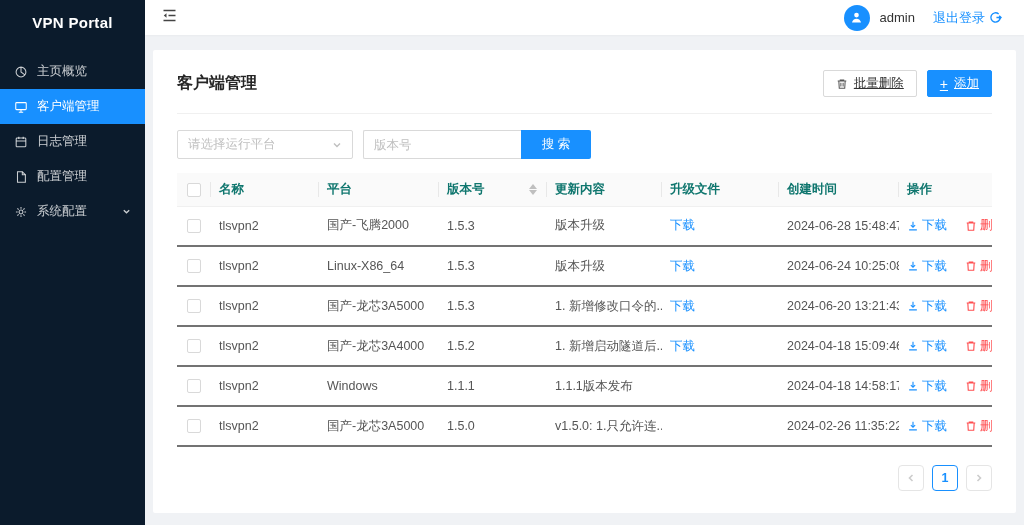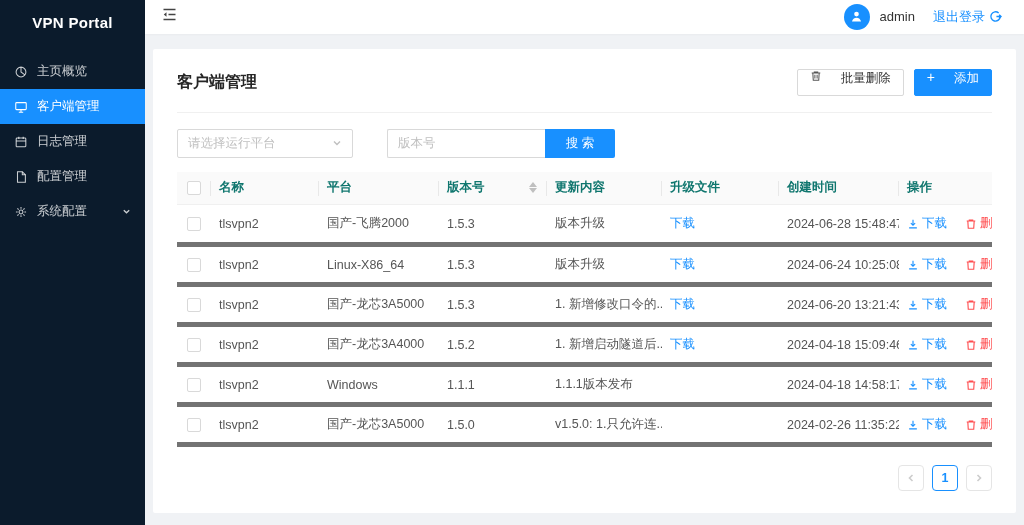--- a/index.html
+++ b/index.html
@@ -27,41 +27,41 @@
   .username { font-size:13px; color:#333; margin-right:8px; }
   .logout { display:flex; align-items:center; gap:4px; color:#1890ff; font-size:13px; cursor:pointer; }
   .logout svg { width:13px; height:13px; stroke:#1890ff; fill:none; stroke-width:1.5; }
 
   .content { flex:1; padding:15px 8px 12px 8px; display:flex; }
   .card { background:#fff; border-radius:2px; flex:1; padding:0 24px; display:flex; flex-direction:column; }
 
   .card-header { display:flex; align-items:center; justify-content:space-between; padding:20px 0 16px 0; border-bottom:1px solid #f0f0f0; }
   .page-title { font-size:16px; font-weight:bold; color:#262626; }
   .header-actions { display:flex; gap:10px; }
-  .btn { height:27px; padding:0 12px; border-radius:2px; font-size:12.5px; display:inline-flex; gap:19px; cursor:pointer; }
+  .btn { height:27px; padding:0 12px; border-radius:2px; font-size:12.5px; display:inline-flex; align-items:center; gap:6px; cursor:pointer;text-decoration:underline; }
   .btn-outline { background:#fff; border:1px solid #d9d9d9; color:#333; }
   .btn-outline svg { width:12px; height:12px; stroke:#555; fill:none; stroke-width:1.2; }
   .btn-primary { background:#1890ff; border:1px solid #1890ff; color:#fff; }
   .btn-primary .plus { font-size:14px; line-height:1; }
 
   
-  .filter-row { display:flex; align-items:flex-start; margin-top:16px;gap:24px; }
+  .filter-row { display:flex; align-items:flex-start; margin-top:16px; }
   .select { width:176px; height:29px; border:1px solid #d9d9d9; border-radius:2px; display:flex; align-items:center; justify-content:space-between; padding:0 10px; font-size:12.5px; color:#bfbfbf; background:#fff; cursor:pointer; }
   .select svg { width:10px; height:10px; stroke:#bfbfbf; fill:none; stroke-width:1.4; }
   .input-group { display:flex; margin-left:10px; }
   .text-input { width:158px; height:29px; border:1px solid #d9d9d9; border-right:none; border-radius:2px 0 0 2px; padding:0 10px; font-size:12.5px; color:#333; outline:none; }
   .text-input::placeholder { color:#bfbfbf; }
   .search-btn { width:70px; height:29px; background:#1890ff; color:#fff; border:none; border-radius:0 2px 2px 0; font-size:12.5px; cursor:pointer; }
 
   
   .table-wrap { margin-top:14px; }
   table { width:100%; border-collapse:collapse; font-size:12.5px; color:#555; table-layout:fixed; }
   thead th { background:#fafafa; height:33px; font-weight:600; color:#0f766e; text-align:left; padding:0 8px; position:relative;font-family:Liberation Serif, serif; }
   thead th:not(:last-child)::after { content:""; position:absolute; right:0; top:9px; height:15px; width:1px; background:#e8e8e8; }
-  tbody td { height:40px; padding:0 8px; border-bottom:5px solid #737373; background:#fff; white-space:nowrap; overflow:hidden; }
+  tbody td { height:40px; padding:0 8px; border-bottom:2px solid #737373; background:#fff; white-space:nowrap; overflow:hidden; }
   tbody tr:first-child td { border-top:1px solid #f0f0f0; }
   .cb-cell { text-align:center; padding:0; }
   .checkbox { width:14px; height:14px; border:1px solid #d9d9d9; border-radius:2px; background:#fff; display:inline-block; vertical-align:middle; cursor:pointer; }
   .th-flex { display:flex; align-items:center; justify-content:space-between; }
   .sorter { display:inline-flex; flex-direction:column; gap:1px; cursor:pointer; margin-right:2px; }
   .sorter .car-up { width:0; height:0; border-left:4px solid transparent; border-right:4px solid transparent; border-bottom:5px solid #bfbfbf; }
   .sorter .car-dn { width:0; height:0; border-left:4px solid transparent; border-right:4px solid transparent; border-top:5px solid #bfbfbf; }
   .link { color:#1890ff; cursor:pointer; }
   .ops { display:flex; align-items:center; }
   .op { display:inline-flex; align-items:center; gap:3px; cursor:pointer; font-size:12.5px; }

